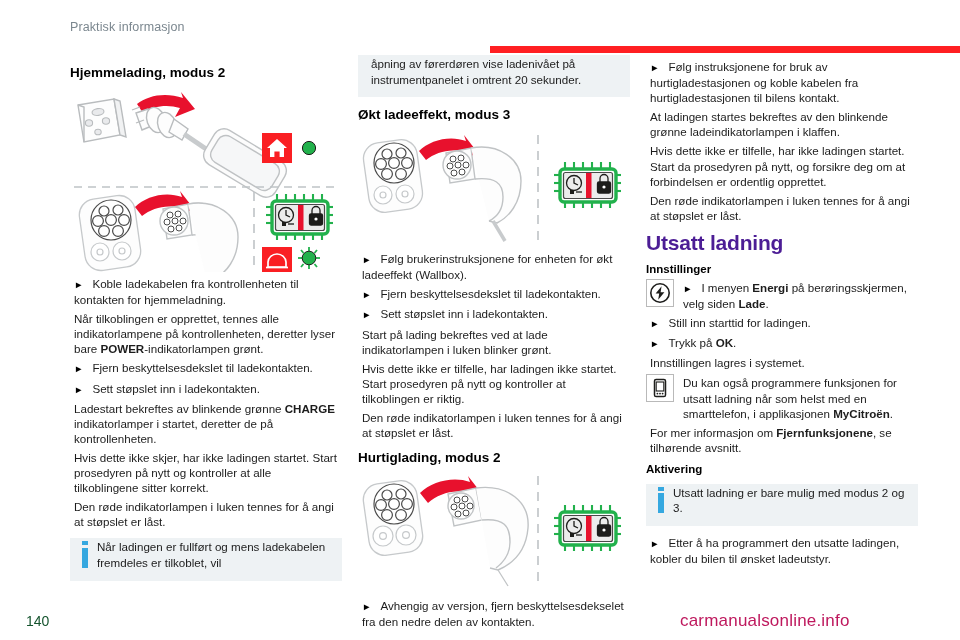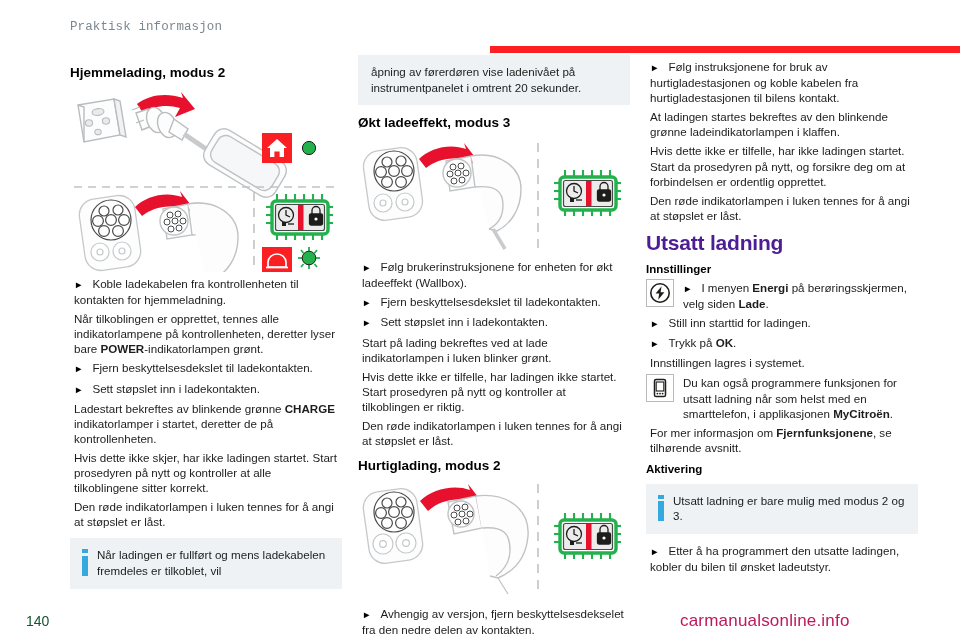--- a/index.html
+++ b/index.html
@@ -8,21 +8,21 @@
     background: #ffffff;
     font-family: "Liberation Sans", sans-serif;
     overflow: hidden;
   }
   .page { position: relative; width: 960px; height: 640px; background:#fff; }
 
   
   .header { position:absolute; left:0; top:20px; width:960px; height:24px; }
   .header-title {
     position:absolute; left:70px; top:0;
-    font-size:12.5px; color:#7b878f; letter-spacing:.1px; white-space:nowrap;font-family:Liberation Mono, monospace;
+    font-size:12.5px; color:#7b878f; letter-spacing:.1px; white-space:nowrap;
   }
   .header-rule {
     position:absolute; left:490px; top:26px; width:470px; height:7px;
     background:#ff1f22;
   }
 
   
   .col { position:absolute; top:55px; width:272px; }
   .col-left   { left:70px; }
   .col-mid    { left:358px; }
@@ -46,21 +46,21 @@
     margin:4px;
   }
   .b { font-weight:bold; }
   .tri { color:#000; font-size:9.5px; line-height:15.1px; }
   .tri-pad { display:inline-block; width:9px; }
 
   
   .note {
     background:#eef2f4;
     display:flex; gap:9px;
-    padding:9px 10px 10px 12px;
+    padding:1px 10px 10px 12px;
     margin-top:9px;
   }
   .note-bar {
     flex:0 0 auto; width:6px;
     display:flex; flex-direction:column; align-items:center;
     padding-top:2px;
   }
   .note-i-dot { width:6px; height:4px; background:#35a8e0; }
   .note-i-stem { width:6px; height:20px; background:#35a8e0; margin-top:2.5px; }
   .note-text { font-size:11.6px; line-height:15.6px; color:#1c1c1c; }

